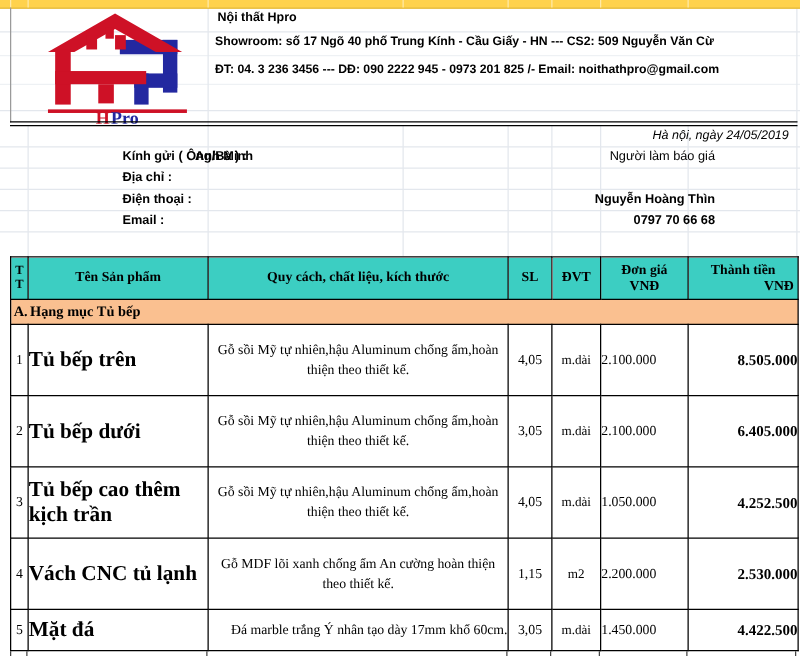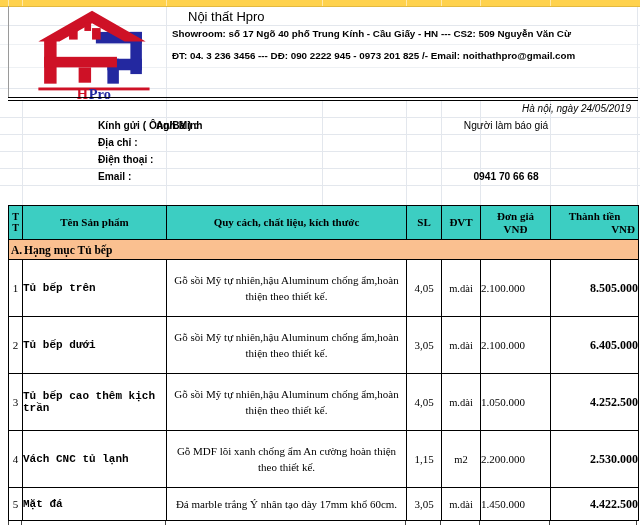--- a/index.html
+++ b/index.html
@@ -9,47 +9,47 @@
   .topstrip{position:absolute;left:0;top:0;width:640px;height:6px;background:#FFD24D;
             border-bottom:1px solid #E3B93F;}
   .topstrip .sep{position:absolute;top:0;width:1px;height:6px;background:#FFE9A8;}
   .gl{position:absolute;background:#E3E7ED;}
   .stub{position:absolute;width:1px;height:4px;background:#444;top:521px;}
   
   .hdr-border-left{position:absolute;left:8px;top:6px;width:1px;height:92px;background:#9a9a9a;}
   .dblline{position:absolute;left:8px;top:97px;width:630px;height:2px;
            border-top:1px solid #000;border-bottom:1px solid #000;}
   .logo{position:absolute;left:26px;top:7px;width:134px;height:92px;}
-  .co-name{position:absolute;left:188px;top:9px;font-size:13px;font-weight:normal;}
+  .co-name{position:absolute;left:174px;top:9px;font-size:10px;font-weight:bold;}
   .co-line{position:absolute;left:172px;font-size:9.8px;font-weight:bold;white-space:nowrap;}
   .link{color:#2222CC;text-decoration:none;font-weight:bold;}
   
   .date{position:absolute;right:9px;top:103px;font-size:10px;font-style:italic;white-space:nowrap;margin-left:15px;}
   .lbl{position:absolute;left:53px;font-size:10.2px;font-weight:bold;white-space:nowrap;margin-left:45px;}
   .val{position:absolute;left:156px;font-size:10.2px;font-weight:bold;white-space:nowrap;}
-  .rightbox{position:absolute;left:440px;width:132px;text-align:center;font-size:10.2px;white-space:nowrap;}
+  .rightbox{position:absolute;left:440px;width:132px;text-align:right;font-size:10.2px;white-space:nowrap;}
   .title{position:absolute;left:172px;top:182px;font-size:17px;font-weight:bold;letter-spacing:.5px;}
   
   table.q{position:absolute;left:8px;top:205px;width:630px;border-collapse:collapse;
           table-layout:fixed;font-family:"Liberation Serif",serif;}
   table.q td,table.q th{border:1px solid #000;padding:0;overflow:hidden;vertical-align:middle;}
   tr.head{background:#3CCEC2;height:34px;}
   tr.head th{font-size:11px;font-weight:bold;line-height:1.15;}
   tr.head .tt{font-size:10px;line-height:1.05;}
   tr.head .r2right{text-align:right;padding-right:3px;}
   tr.sec{background:#FAC090;height:20px;}
   tr.sec td{border-left:1px solid #000;border-right:1px solid #000;}
   .secflex{display:flex;align-items:center;font-weight:bold;font-size:11.5px;}
   .secflex .sid{width:15px;text-align:center;flex:none;}
   tr.item{height:57px;background:#fff;}
   tr.item.short{height:33px;}
   td.no{text-align:center;font-size:11px;}
-  td.pname{font-weight:bold;font-size:11px;padding:0 2px 0 3px;font-family:Liberation Mono, monospace;}
+  td.pname{font-weight:bold;font-size:17px;padding:0 2px 0 3px;}
   td.spec{text-align:center;font-size:11px;line-height:1.5;padding:0 12px;}
-  tr.short td.spec{line-height:1.3;}
+  tr.short td.spec{line-height:1.3;text-align:right;}
   td.qty{text-align:center;font-size:11px;}
   td.unit{text-align:center;font-size:10.5px;}
   td.uprice{text-align:left;font-size:11px;padding-right:3px;}
   td.total{text-align:right;font-weight:bold;font-size:12px;padding-right:8px;margin-left:18px;}
 </style>
 </head>
 <body>
 
 <div id="page">
 
@@ -114,23 +114,24 @@
 
   <div class="date">Hà nội, ngày  24/05/2019</div>
 
   <div class="lbl" style="top:120px;">Kính gửi ( Ông/Bà ) :</div>
   <div class="val" style="top:120px;">Anh Minh</div>
   <div class="rightbox" style="top:120px;">Người làm báo giá</div>
 
   <div class="lbl" style="top:137px;">Địa chỉ :</div>
 
   <div class="lbl" style="top:154px;">Điện thoại :</div>
+  <div class="rightbox" style="top:154px;font-weight:bold;">Nguyễn Hoàng Thìn</div>
 
   <div class="lbl" style="top:171px;">Email :</div>
-  <div class="rightbox" style="top:171px;font-weight:bold;">0941 70 66 68</div>
+  <div class="rightbox" style="top:171px;font-weight:bold;">0797 70 66 68</div>
 
 
   <table class="q">
     <colgroup>
       <col style="width:14px">
         <col style="width:144px">
         <col style="width:240px">
       <col style="width:35px">
         <col style="width:39px">
         <col style="width:70px">

